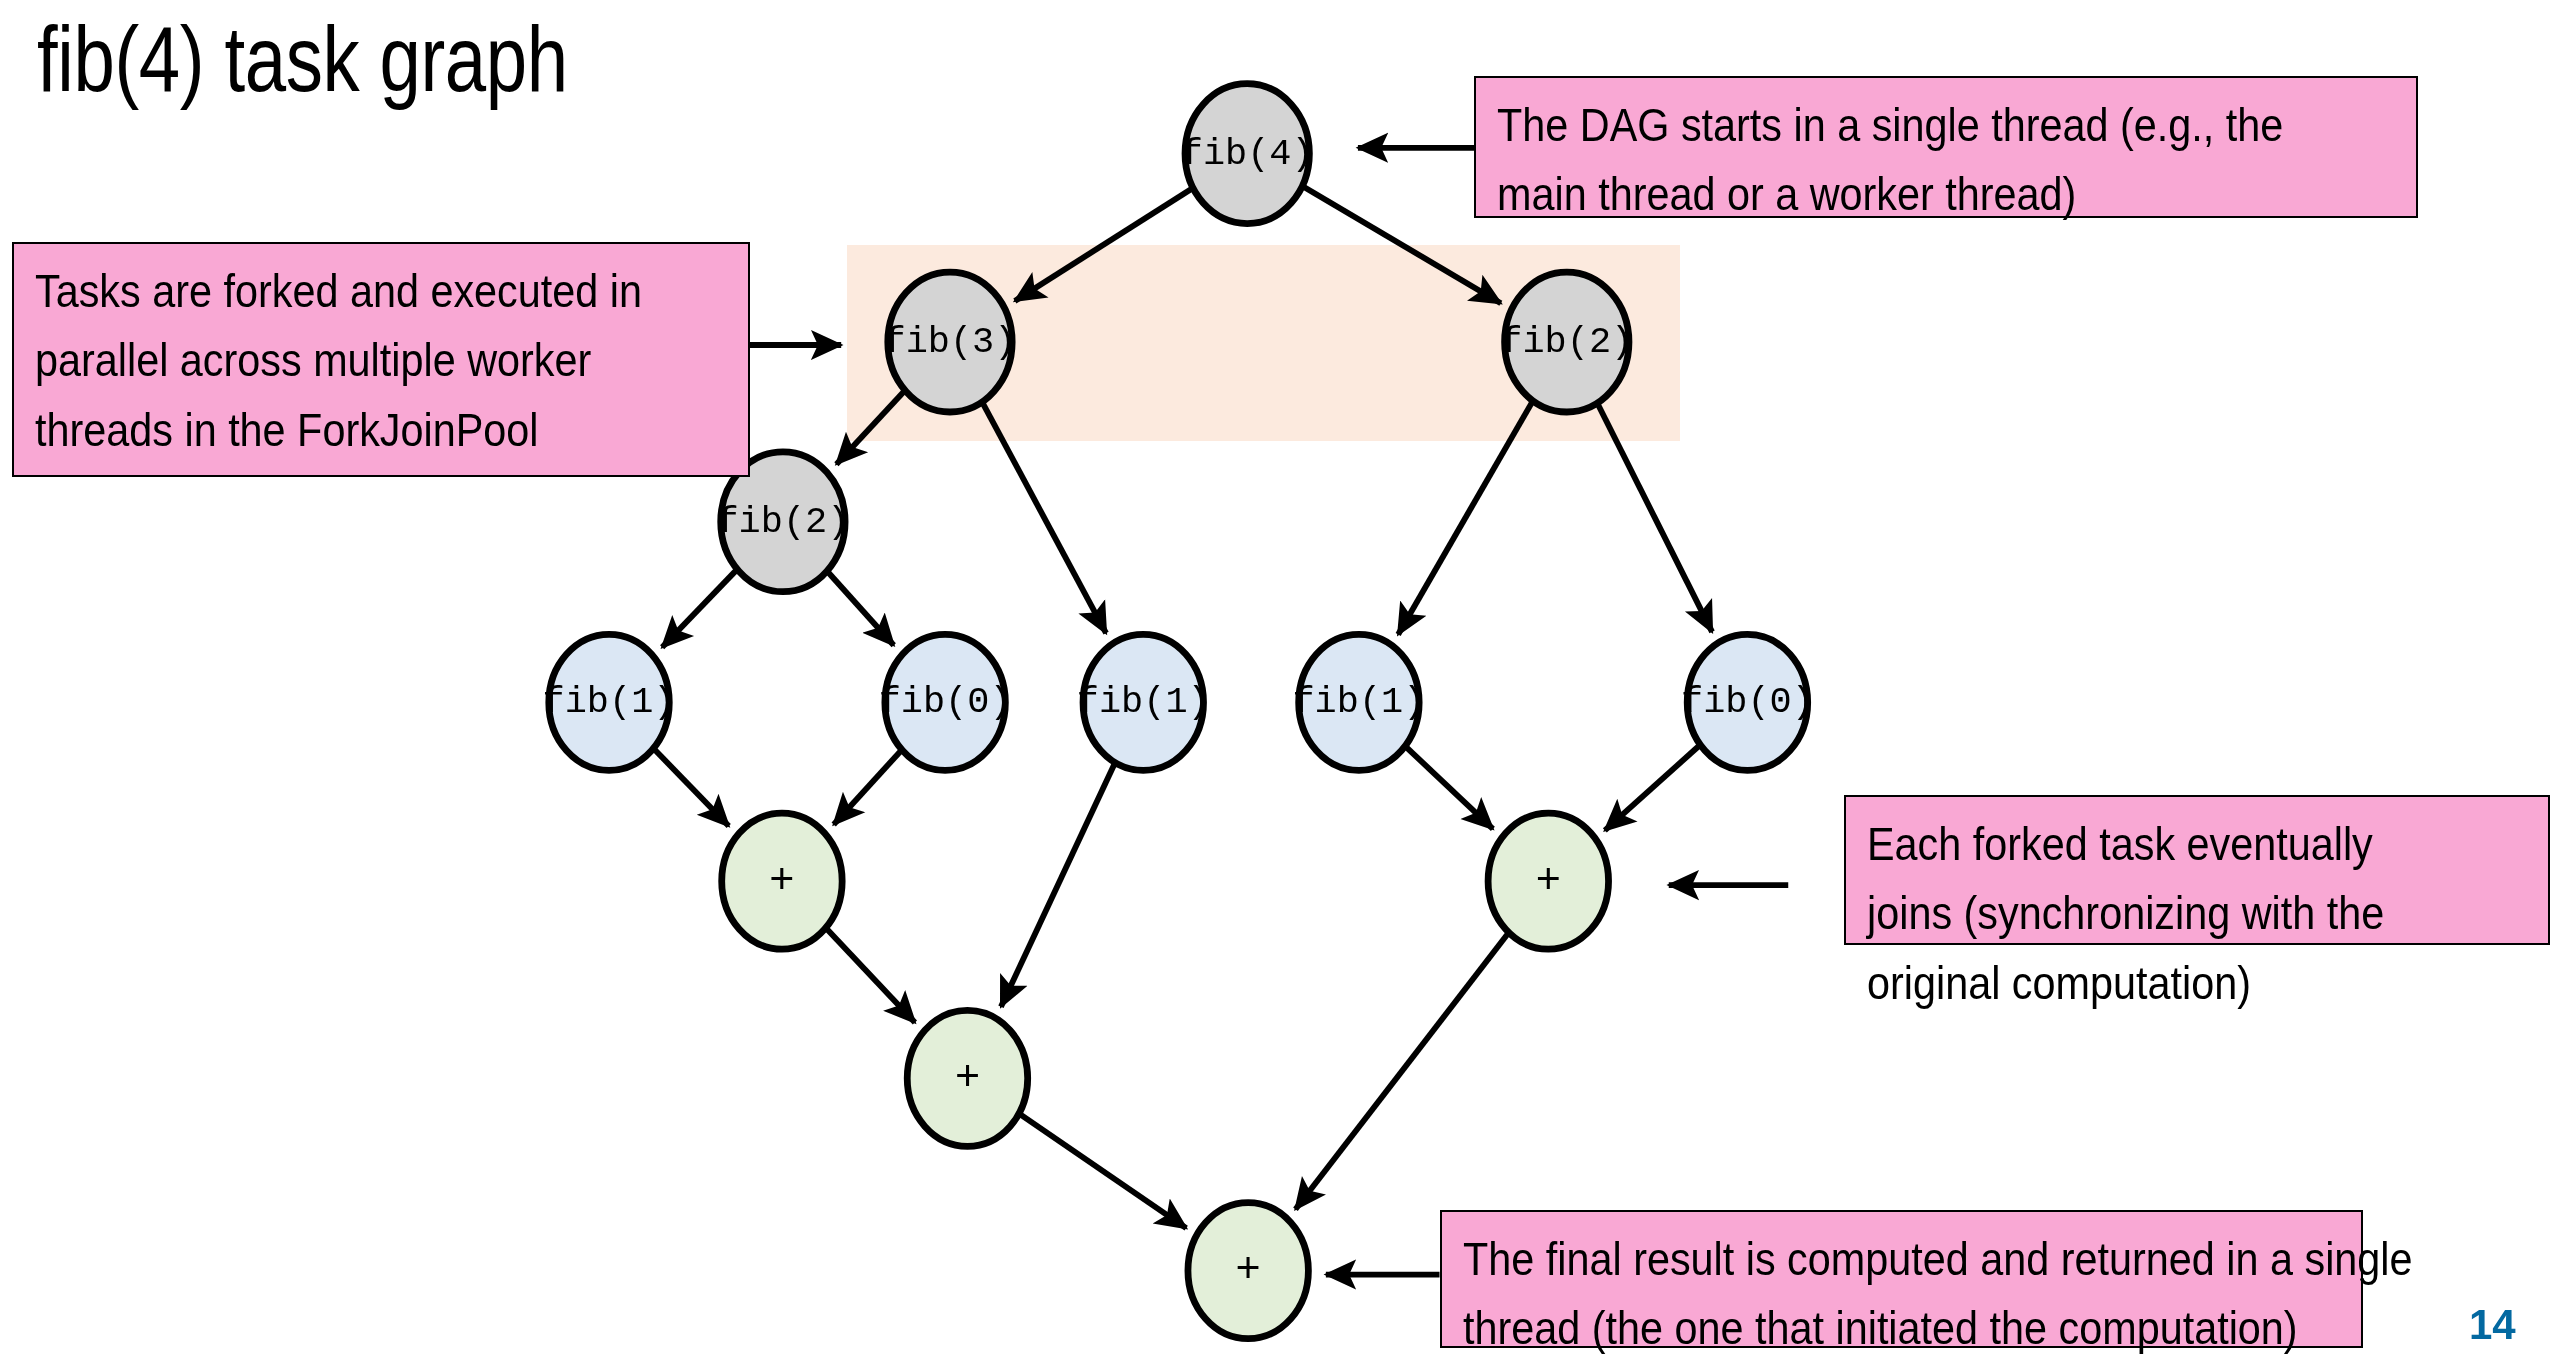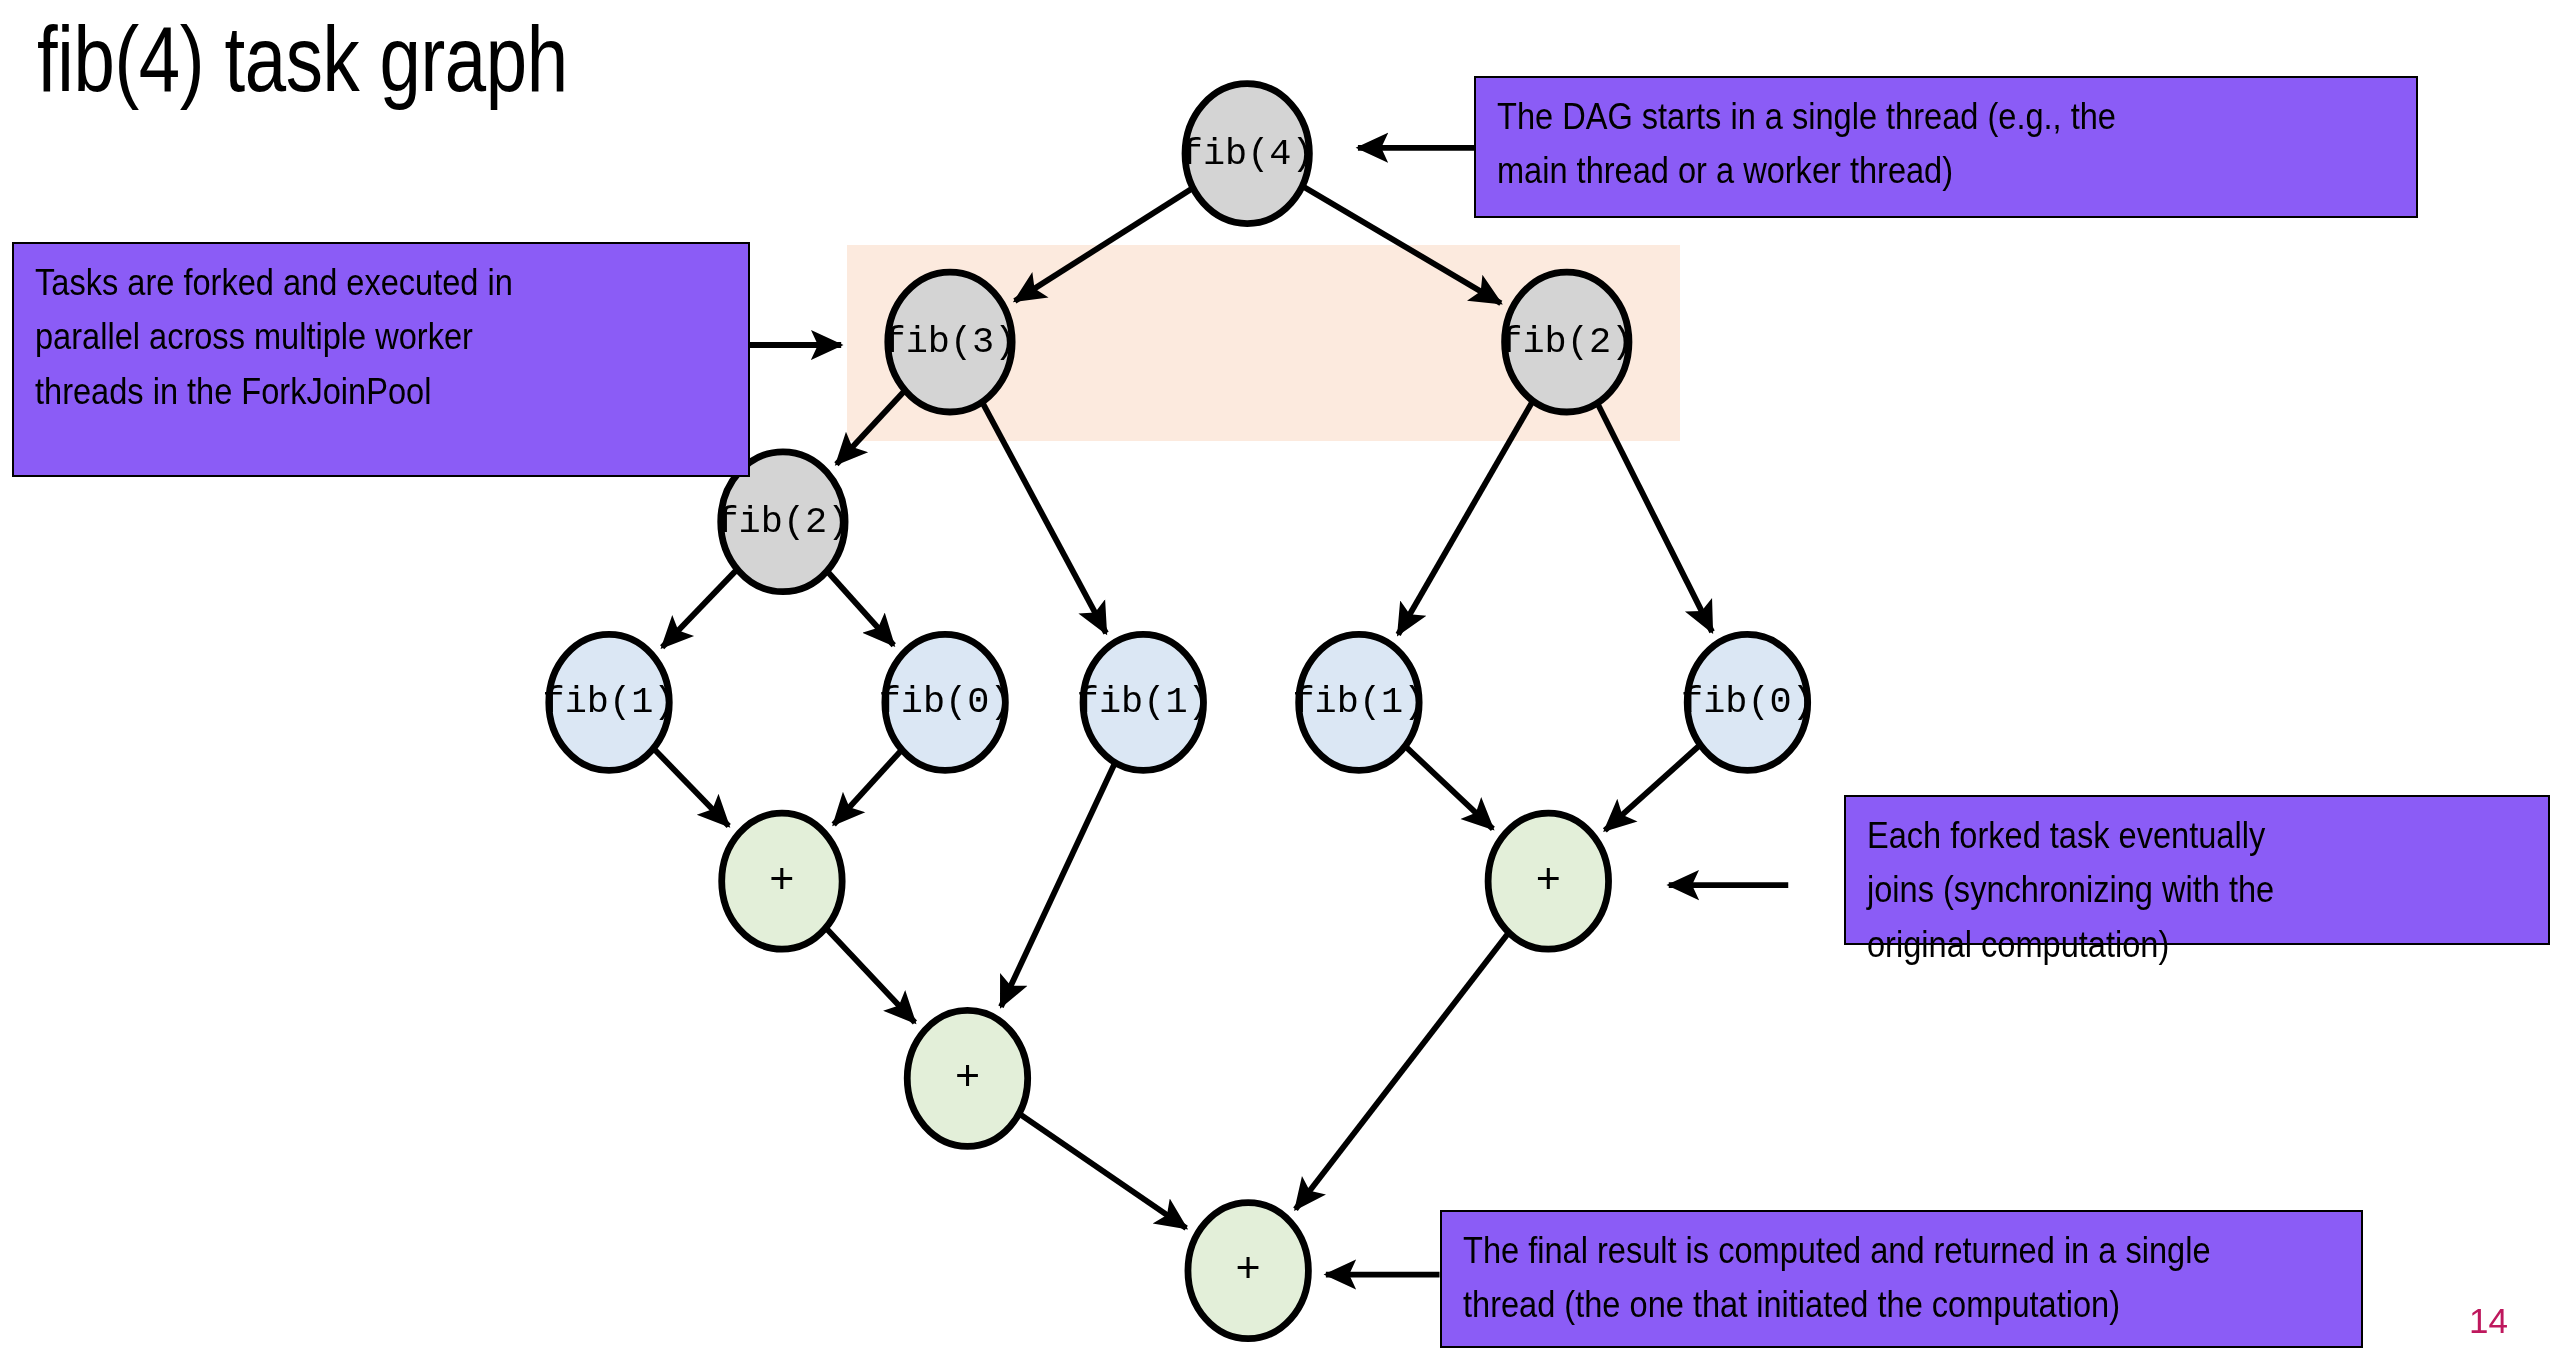--- a/index.html
+++ b/index.html
@@ -54,25 +54,25 @@
     position: absolute;
     left: 0; top: 0;
     width: 2576px;
     height: 1366px;
   }
 
   
   .callout {
     position: absolute;
     box-sizing: border-box;
-    background: #8b5cf6;
+    background: #f9a8d4;
     border: 2.9px solid #000000;
     color: #000000;
     font-family: "Liberation Sans", sans-serif;
-    font-size: 37px;
+    font-size: 47px;
     line-height: 1.48;
     padding: 11.7px 21.4px 11.7px 21.4px;
     transform-origin: left top;
   }
   .callout .line {
     display: block;
     white-space: nowrap;
     transform: scaleX(0.88);
     transform-origin: left center;
   }
@@ -101,22 +101,23 @@
     width: 923px;
     height: 138px;
   }
 
   
   #page-number {
     position: absolute;
     left: 2469px;
     top: 1301px;
     font-family: "Liberation Sans", sans-serif;
-    font-size: 35px;
-    color: #be185d;
+    font-size: 42px;
+    color: #0369a1;
+    font-weight: bold;
   }
 
   .node-label {
     font-family: "Liberation Mono", monospace;
     font-size: 38px;
     fill: #000000;
   }
   .node-label-plus {
     font-family: "Liberation Mono", monospace;
     font-size: 44px;

